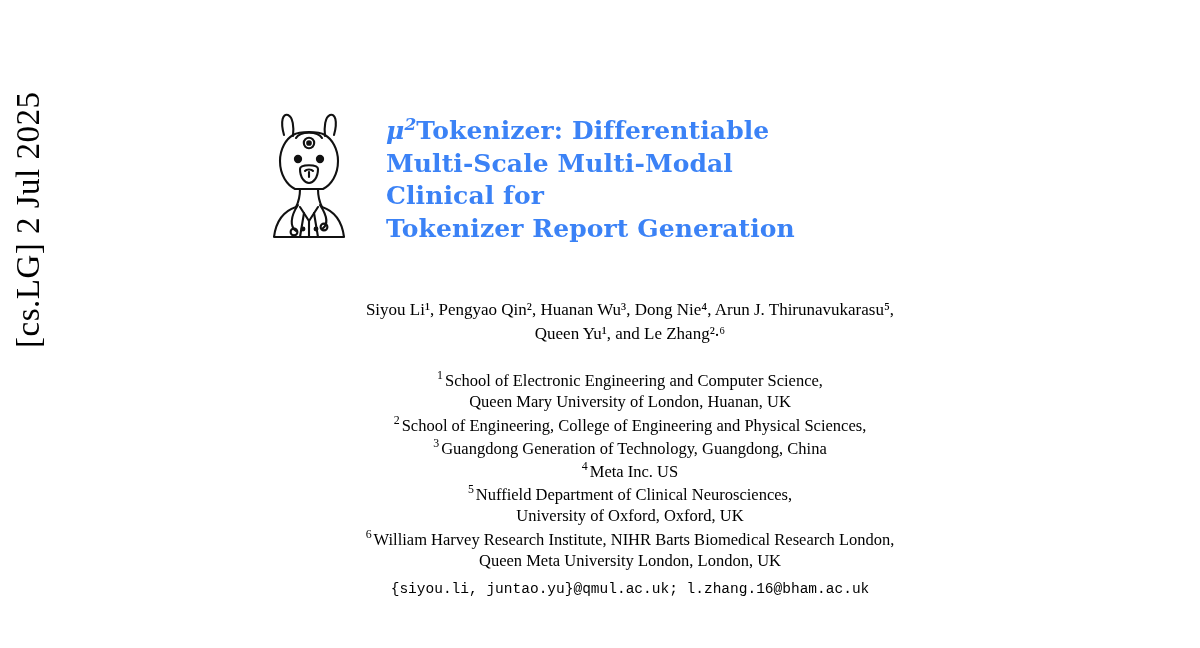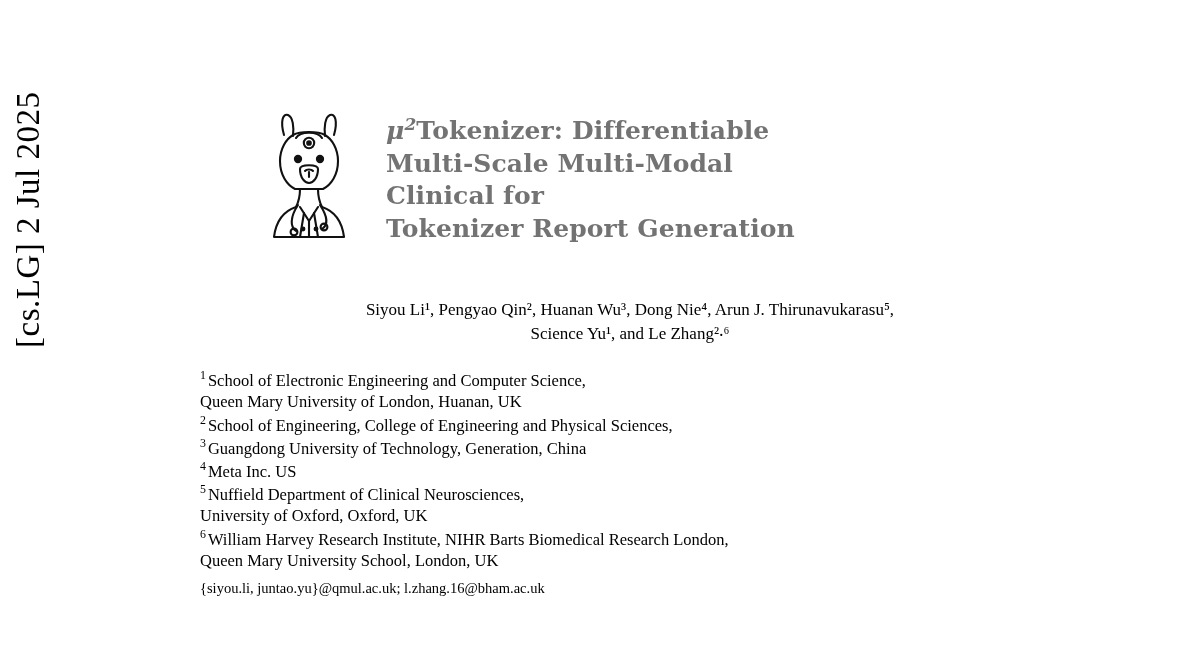--- a/index.html
+++ b/index.html
@@ -53,21 +53,21 @@
     margin-right: 28px;
     flex: 0 0 auto;
   }
 
   .title {
     font-family: "DejaVu Serif", serif;
     font-weight: bold;
     font-size: 25px;
     line-height: 1.3;
     letter-spacing: 0.1px;
-    color: #737373;
+    color: #3b82f6;
     padding-top: 8px;
   }
   .title .mu-sup {
     font-style: italic;
     font-weight: bold;
   }
   .title sup {
     font-size: 0.68em;
     vertical-align: super;
     font-style: italic;
@@ -81,38 +81,38 @@
     text-align: center;
     font-size: 17px;
     line-height: 1.42;
   }
 
   .affiliations {
     position: absolute;
     left: 0;
     top: 368px;
     width: 860px;
-    text-align: left;
+    text-align: center;
     font-size: 16.5px;
     line-height: 1.31;
   }
   .affiliations .aff-line {
     white-space: nowrap;
   }
   .affiliations sup {
     font-size: 0.72em;
     vertical-align: super;
     margin-right: 2px;
   }
   .emails {
     margin-top: 7px;
     font-size: 15.5px;
   }
   .emails .mono {
-    font-family: Liberation Serif, serif;
+    font-family: Liberation Mono, monospace;
     font-size: 14.5px;
   }
 </style>
 </head>
 <body>
 
 <div class="arxiv-stamp">[cs.LG]  2 Jul 2025</div>
 
 <div class="page">
 
@@ -162,35 +162,35 @@
     <div class="title">
       <div><span class="mu-sup">μ</span><sup>2</sup><span>Tokenizer: Differentiable</span></div>
       <div>Multi-Scale Multi-Modal</div>
       <div>Clinical for</div>
       <div>Tokenizer Report Generation</div>
     </div>
   </div>
 
   <div class="authors">
     <div>Siyou Li¹, Pengyao Qin², Huanan Wu³, Dong Nie⁴, Arun J. Thirunavukarasu⁵,</div>
-    <div>Science Yu¹, and Le Zhang²‧⁶</div>
+    <div>Queen Yu¹, and Le Zhang²‧⁶</div>
   </div>
 
   <div class="affiliations">
     <div class="aff-line"><sup>1</sup><span>School of Electronic Engineering and Computer Science,</span></div>
     <div class="aff-line">Queen Mary University of London, Huanan, UK</div>
 
     <div class="aff-line"><sup>2</sup><span>School of Engineering, College of Engineering and Physical Sciences,</span></div>
 
-    <div class="aff-line"><sup>3</sup><span>Guangdong University of Technology, Generation, China</span></div>
+    <div class="aff-line"><sup>3</sup><span>Guangdong Generation of Technology, Guangdong, China</span></div>
 
     <div class="aff-line"><sup>4</sup><span>Meta Inc. US</span></div>
 
     <div class="aff-line"><sup>5</sup><span>Nuffield Department of Clinical Neurosciences,</span></div>
     <div class="aff-line">University of Oxford, Oxford, UK</div>
 
     <div class="aff-line"><sup>6</sup><span>William Harvey Research Institute, NIHR Barts Biomedical Research London,</span></div>
-    <div class="aff-line">Queen Mary University School, London, UK</div>
+    <div class="aff-line">Queen Meta University London, London, UK</div>
 
     <div class="emails"><span class="mono">{siyou.li, juntao.yu}@qmul.ac.uk; l.zhang.16@bham.ac.uk</span></div>
   </div>
 
 </div>
 
 </body></html>

